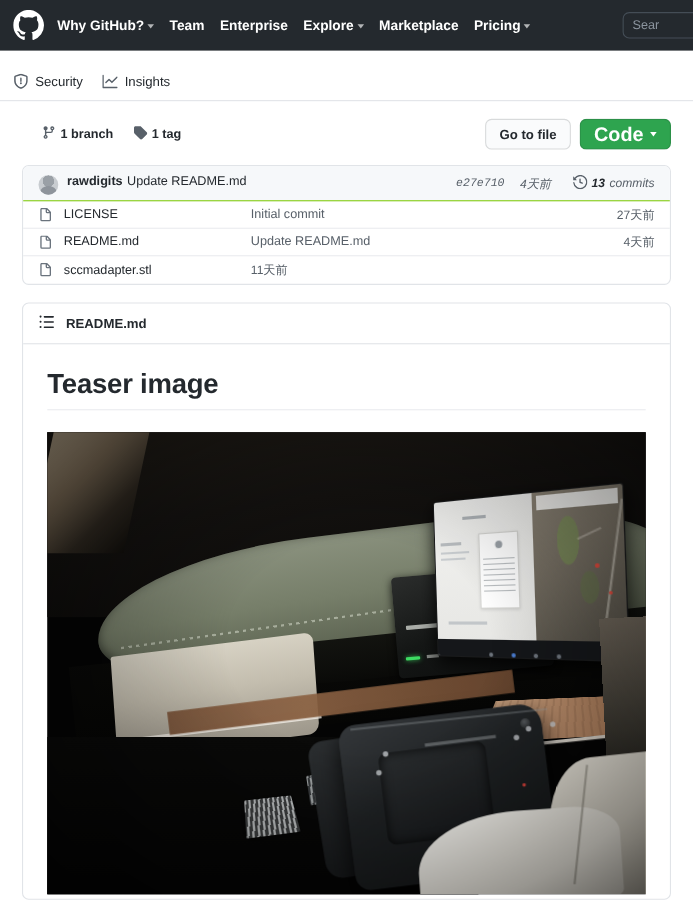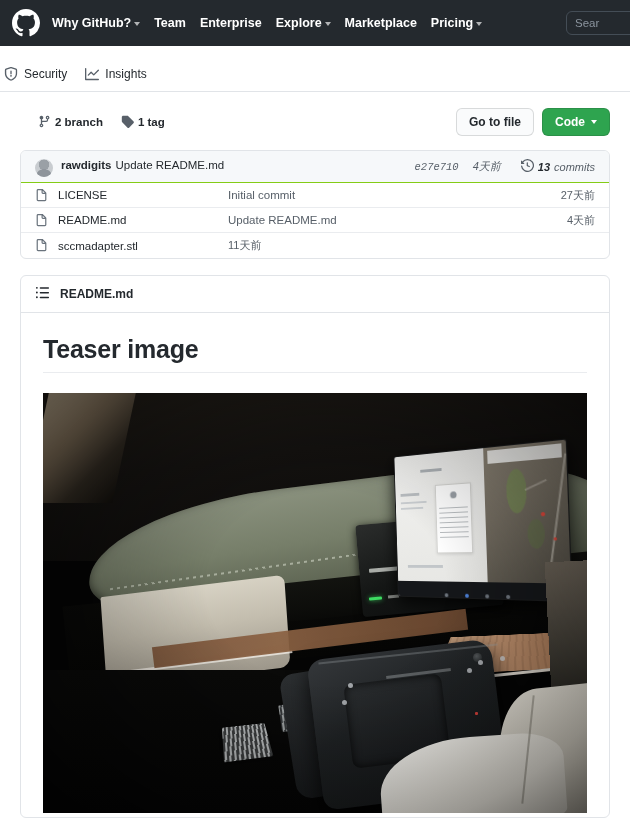--- a/index.html
+++ b/index.html
@@ -59,21 +59,21 @@
     overflow: hidden;
   }
 
   
   .repo-nav {
     height: 46px;
     background: #ffffff;
     border-bottom: 1px solid #e1e4e8;
     display: flex;
     align-items: flex-end;
-    padding: 0 4px;
+    padding: 0 12px;
     gap: 18px;
   }
   .repo-tab {
     display: inline-flex;
     align-items: center;
     gap: 6px;
     font-size: 12px;
     color: #24292e;
     padding-bottom: 10px;
     cursor: pointer;
@@ -133,21 +133,21 @@
     font-size: 12px; font-weight: 600;
     color: #24292e;
     display: inline-flex; align-items: center;
     cursor: pointer;
   }
   .btn-code {
     height: 28px; padding: 0 12px;
     background: #2ea44f;
     border: 1px solid rgba(27,31,35,0.15);
     border-radius: 6px;
-    font-size: 12px; font-weight: 600;
+    font-size: 18px; font-weight: 600;
     color: #ffffff;
     display: inline-flex; align-items: center; gap: 6px;
     cursor: pointer;
   }
   .caret-wt {
     width: 0; height: 0;
     border-left: 3.5px solid transparent;
     border-right: 3.5px solid transparent;
     border-top: 4px solid #ffffff;
     display: inline-block;
@@ -571,21 +571,21 @@
 
     <span class="branch-stat">
       <span>
         <svg viewBox="0 0 16 16">
             <path d="M11.75 2.5a.75.75 0 100 1.5.75.75 0 000-1.5zm-2.25.75a2.25
         2.25 0 113 2.122V6A2.5 2.5 0 0110 8.5H6a1 1 0 00-1 1v1.128a2.251 2.251 0 11-1.5 0V5.372a2.25
         2.25 0 111.5 0v1.836A2.5 2.5 0 016 7h4a1 1 0 001-1v-.628A2.25 2.25 0 019.5 3.25zM4.25 12a.75.75
         0 100 1.5.75.75 0 000-1.5zM3.5 3.25a.75.75 0 111.5 0 .75.75 0 01-1.5 0z"></path>
           </svg>
       </span>
-      <b>2 branch</b>
+      <b>1 branch</b>
     </span>
 
     <span class="branch-stat">
       <span>
         <svg viewBox="0 0 16 16">
             <path d="M2.5 7.775V2.75a.25.25 0 01.25-.25h5.025a.25.25 0
         01.177.073l6.25 6.25a.25.25 0 010 .354l-5.025 5.025a.25.25 0 01-.354 0l-6.25-6.25a.25.25 0
         01-.073-.177zm-1.5 0V2.75C1 1.784 1.784 1 2.75 1h5.025c.464 0 .91.184 1.238.513l6.25 6.25a1.75
         1.75 0 010 2.474l-5.026 5.026a1.75 1.75 0 01-2.474 0l-6.25-6.25A1.75 1.75 0 011 7.775zM6
         5a1 1 0 100 2 1 1 0 000-2z"></path>

